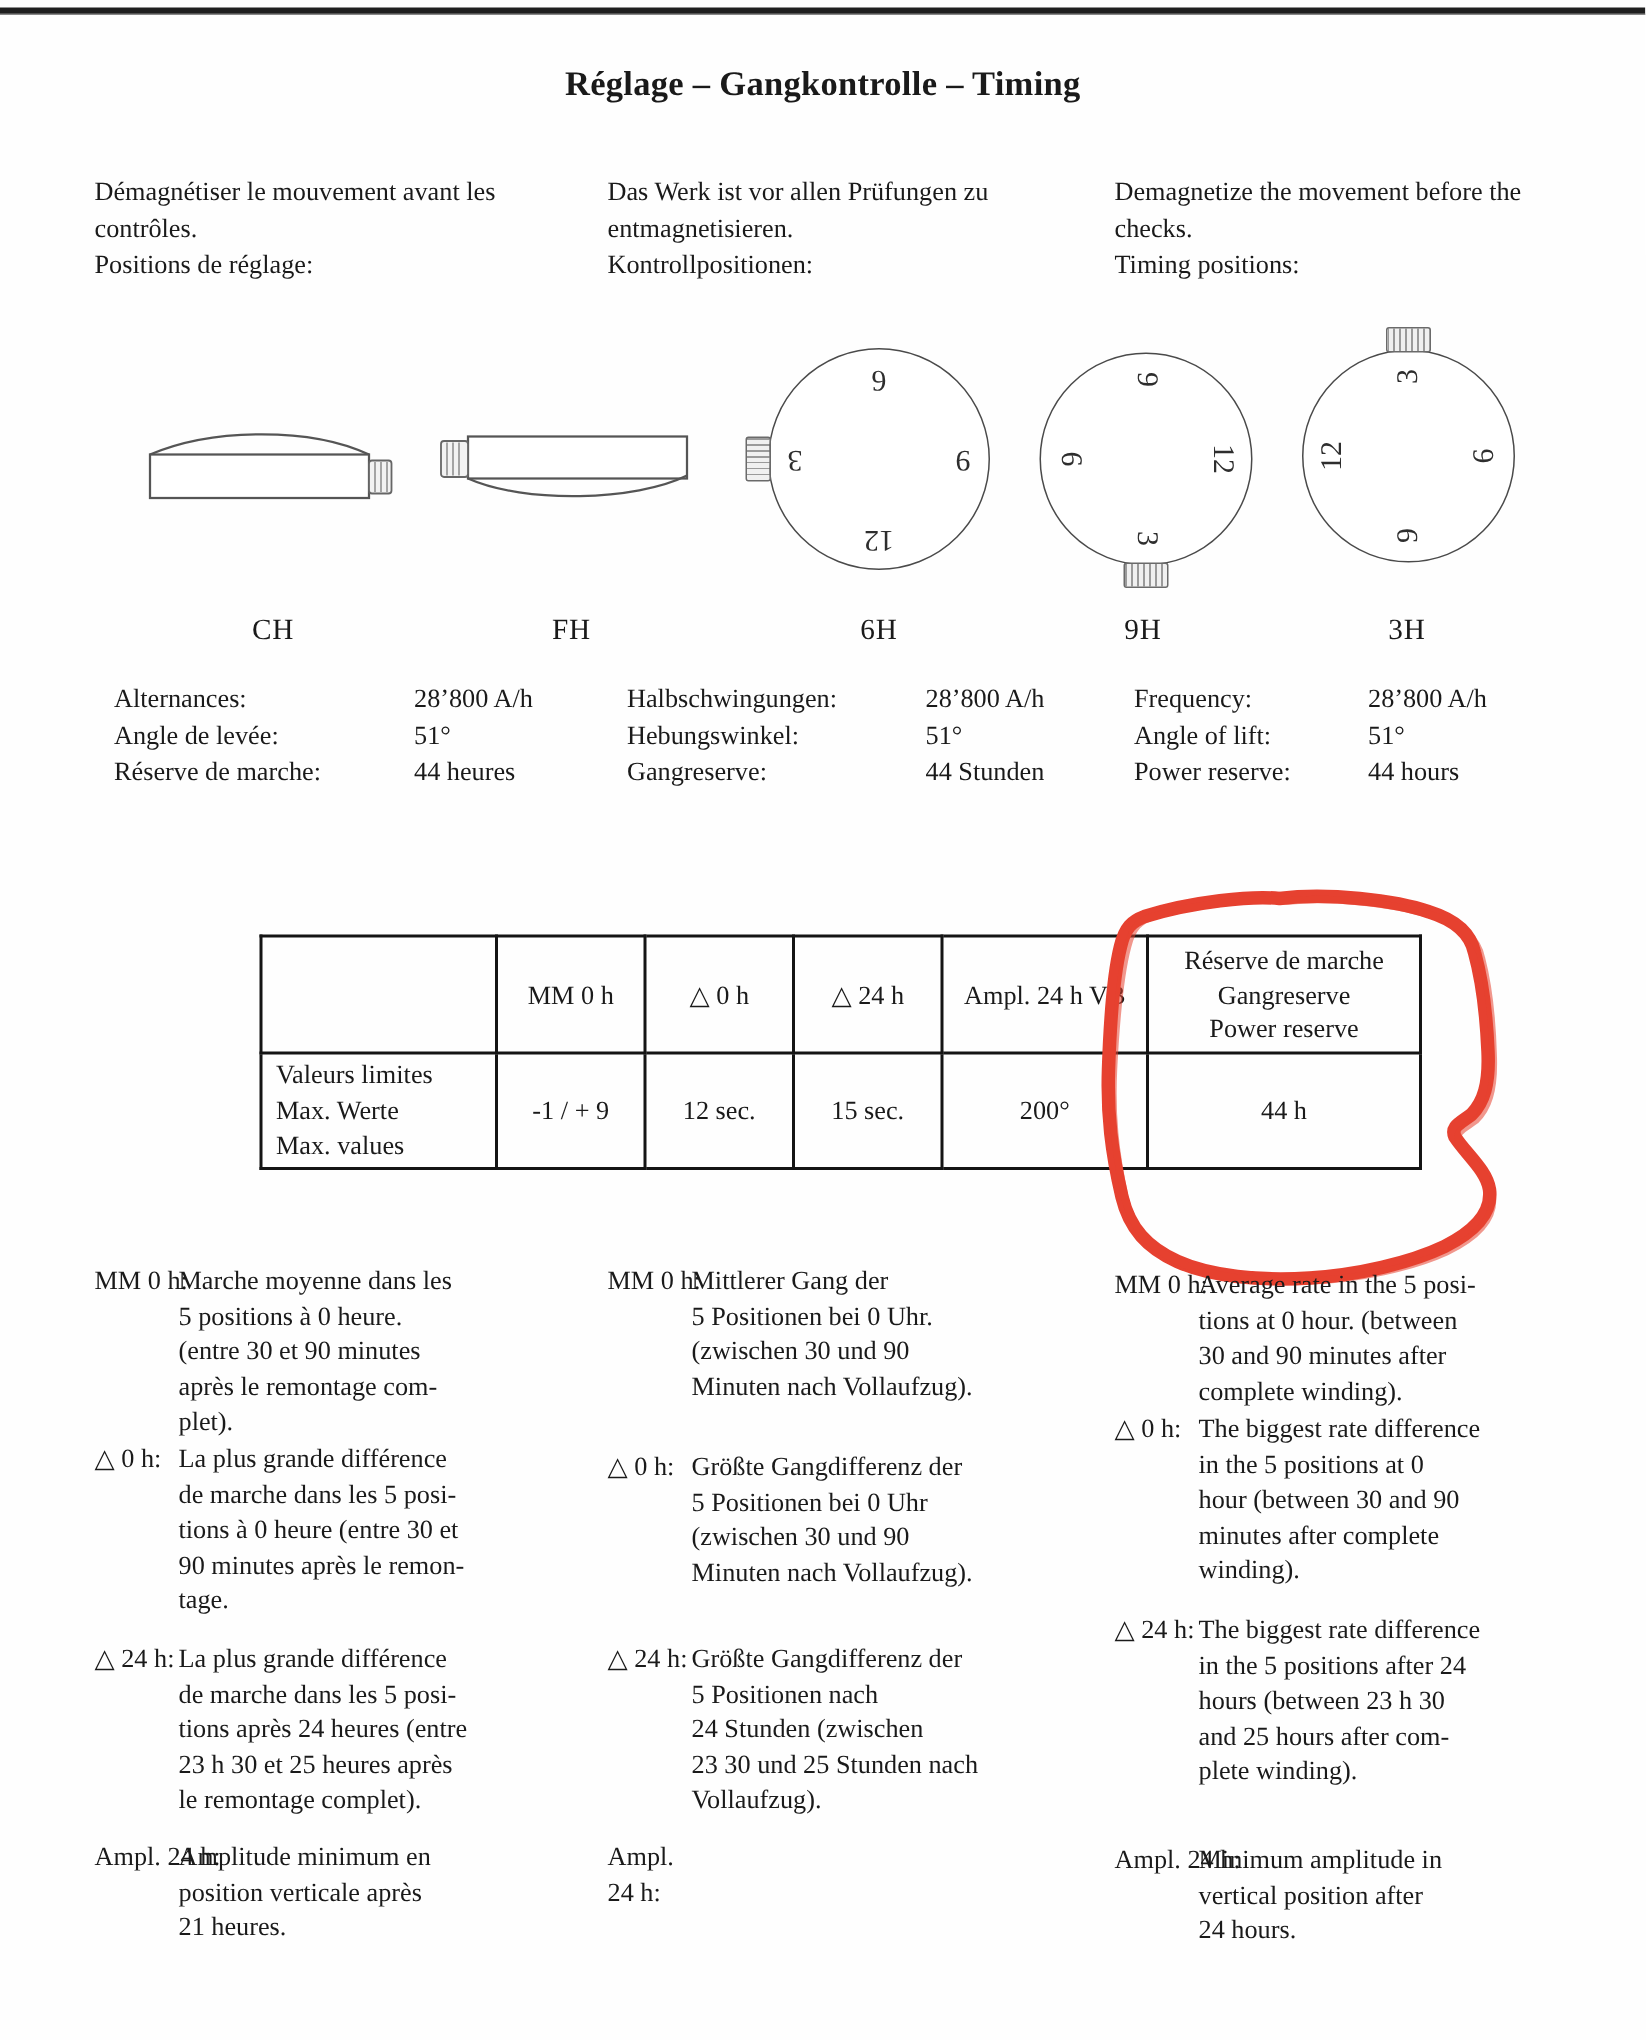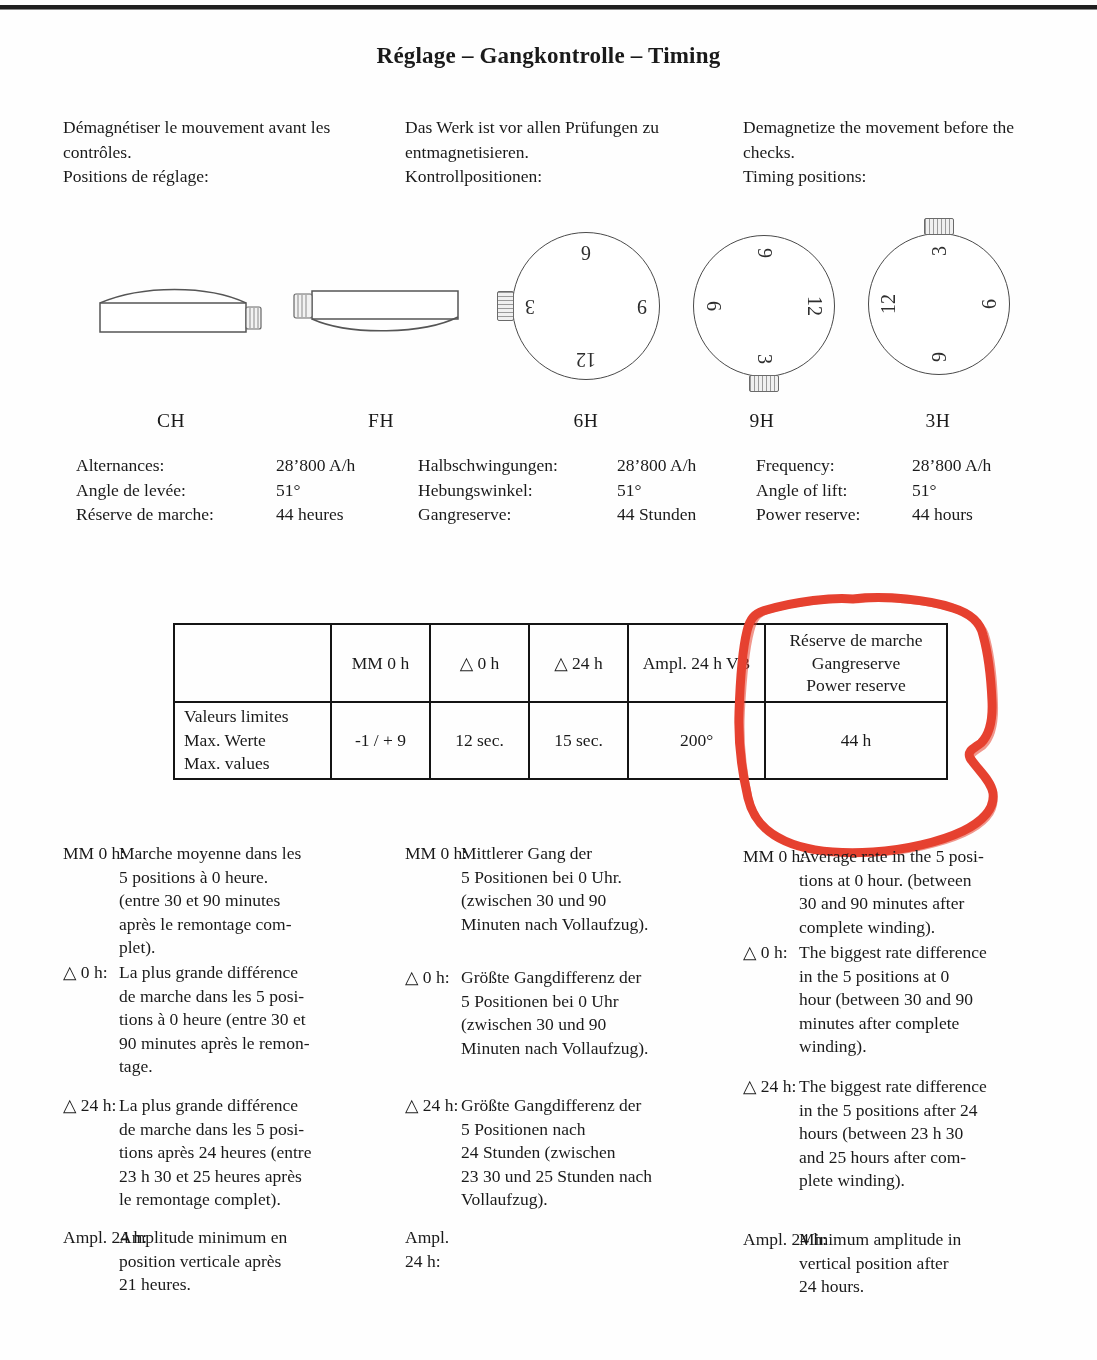--- a/index.html
+++ b/index.html
@@ -127,21 +127,21 @@
   <div class="dial" style="left:868px;top:233px;width:140px;height:140px;">
     <div class="crown crown-top"></div>
     <div class="dial-face rot-90">
       <span class="num num-top">12</span>
       <span class="num num-right">3</span>
       <span class="num num-bottom">6</span>
       <span class="num num-left">9</span>
     </div>
   </div>
 
-  <div class="diagram-label" style="left:136px;text-align:center;">CH</div>
+  <div class="diagram-label" style="left:147px;text-align:center;">CH</div>
   <div class="diagram-label" style="left:346px;">FH</div>
   <div class="diagram-label" style="left:551px;">6H</div>
   <div class="diagram-label" style="left:727px;">9H</div>
   <div class="diagram-label" style="left:903px;">3H</div>
 
   <div class="specs specs-fr col-fr">
     <div class="row">
         <span class="lbl">Alternances:</span>
         <span>28’800 A/h</span>
       </div>

